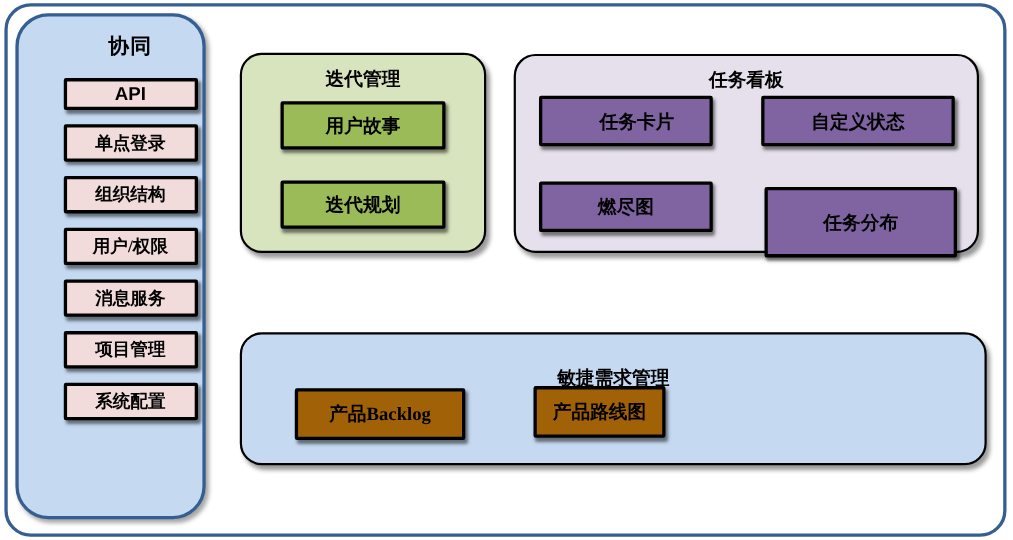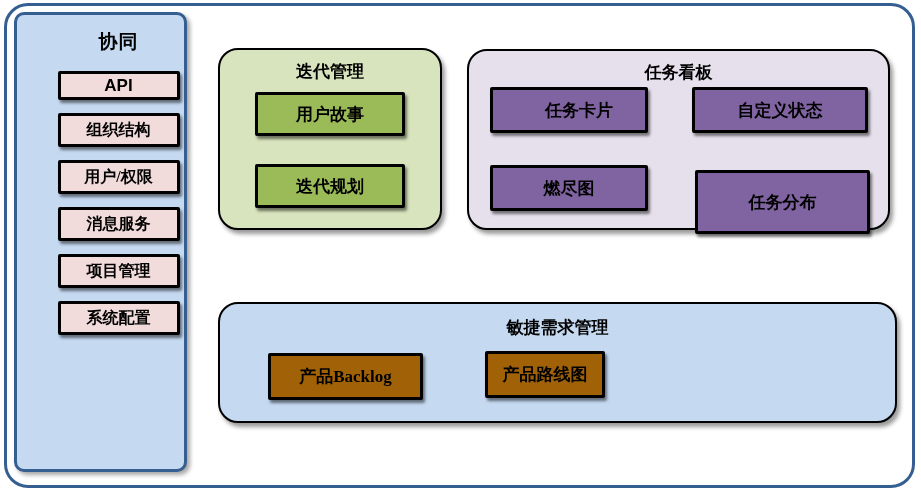--- a/index.html
+++ b/index.html
@@ -21,21 +21,21 @@
     border-radius: 24px;
     background: #ffffff;
   }
   
   .sidebar {
     position: absolute;
     left: 14px; top: 12px;
     width: 173px; height: 460px;
     background: #C5D9F1;
     border: 3px solid #365F91;
-    border-radius: 10px;
+    border-radius: 30px;
     box-shadow: 3px 3px 4px rgba(0,0,0,0.35);
     padding-left: 36px;
   }
   .sidebar-title {
     margin-top: 14px;
     text-align: center;
     font-size: 19px;
     font-weight: bold;
     letter-spacing: 1px;
   }
@@ -113,36 +113,37 @@
   .item.k1 { left: 21px;  top: 36px;  width: 158px; height: 46px; padding-left: 20px; }
   .item.k2 { left: 223px; top: 36px;  width: 176px; height: 46px; }
   .item.k3 { left: 21px;  top: 114px; width: 158px; height: 46px; }
   .item.k4 { left: 226px; top: 119px; width: 175px; height: 64px; }
   
   .group.agile {
     left: 218px; top: 302px;
     width: 679px; height: 121px;
     background: #C5D9F1;
   }
-  .group.agile .group-title { margin-top: 12px; }
+  .group.agile .group-title { margin-top: 28px; }
   .item.blue { position: absolute; background: #a16207; }
   .item.a1 { left: 48px;  top: 49px; width: 155px; height: 47px; }
   .item.a2 { left: 265px; top: 47px; width: 120px; height: 47px; }
   .item.a3 { left: 488px; top: 49px; width: 152px; height: 45px; }
 </style>
 </head>
 <body>
 
 <div class="canvas">
   <div class="outer-frame"></div>
 
   <div class="sidebar">
     <div class="sidebar-title">协同</div>
     <div class="sidebar-items">
       <div class="chip api">API</div>
+      <div class="chip">单点登录</div>
       <div class="chip">组织结构</div>
       <div class="chip">用户/权限</div>
       <div class="chip">消息服务</div>
       <div class="chip">项目管理</div>
       <div class="chip">系统配置</div>
     </div>
   </div>
 
   <div class="group iteration">
     <div class="group-title">迭代管理</div>

